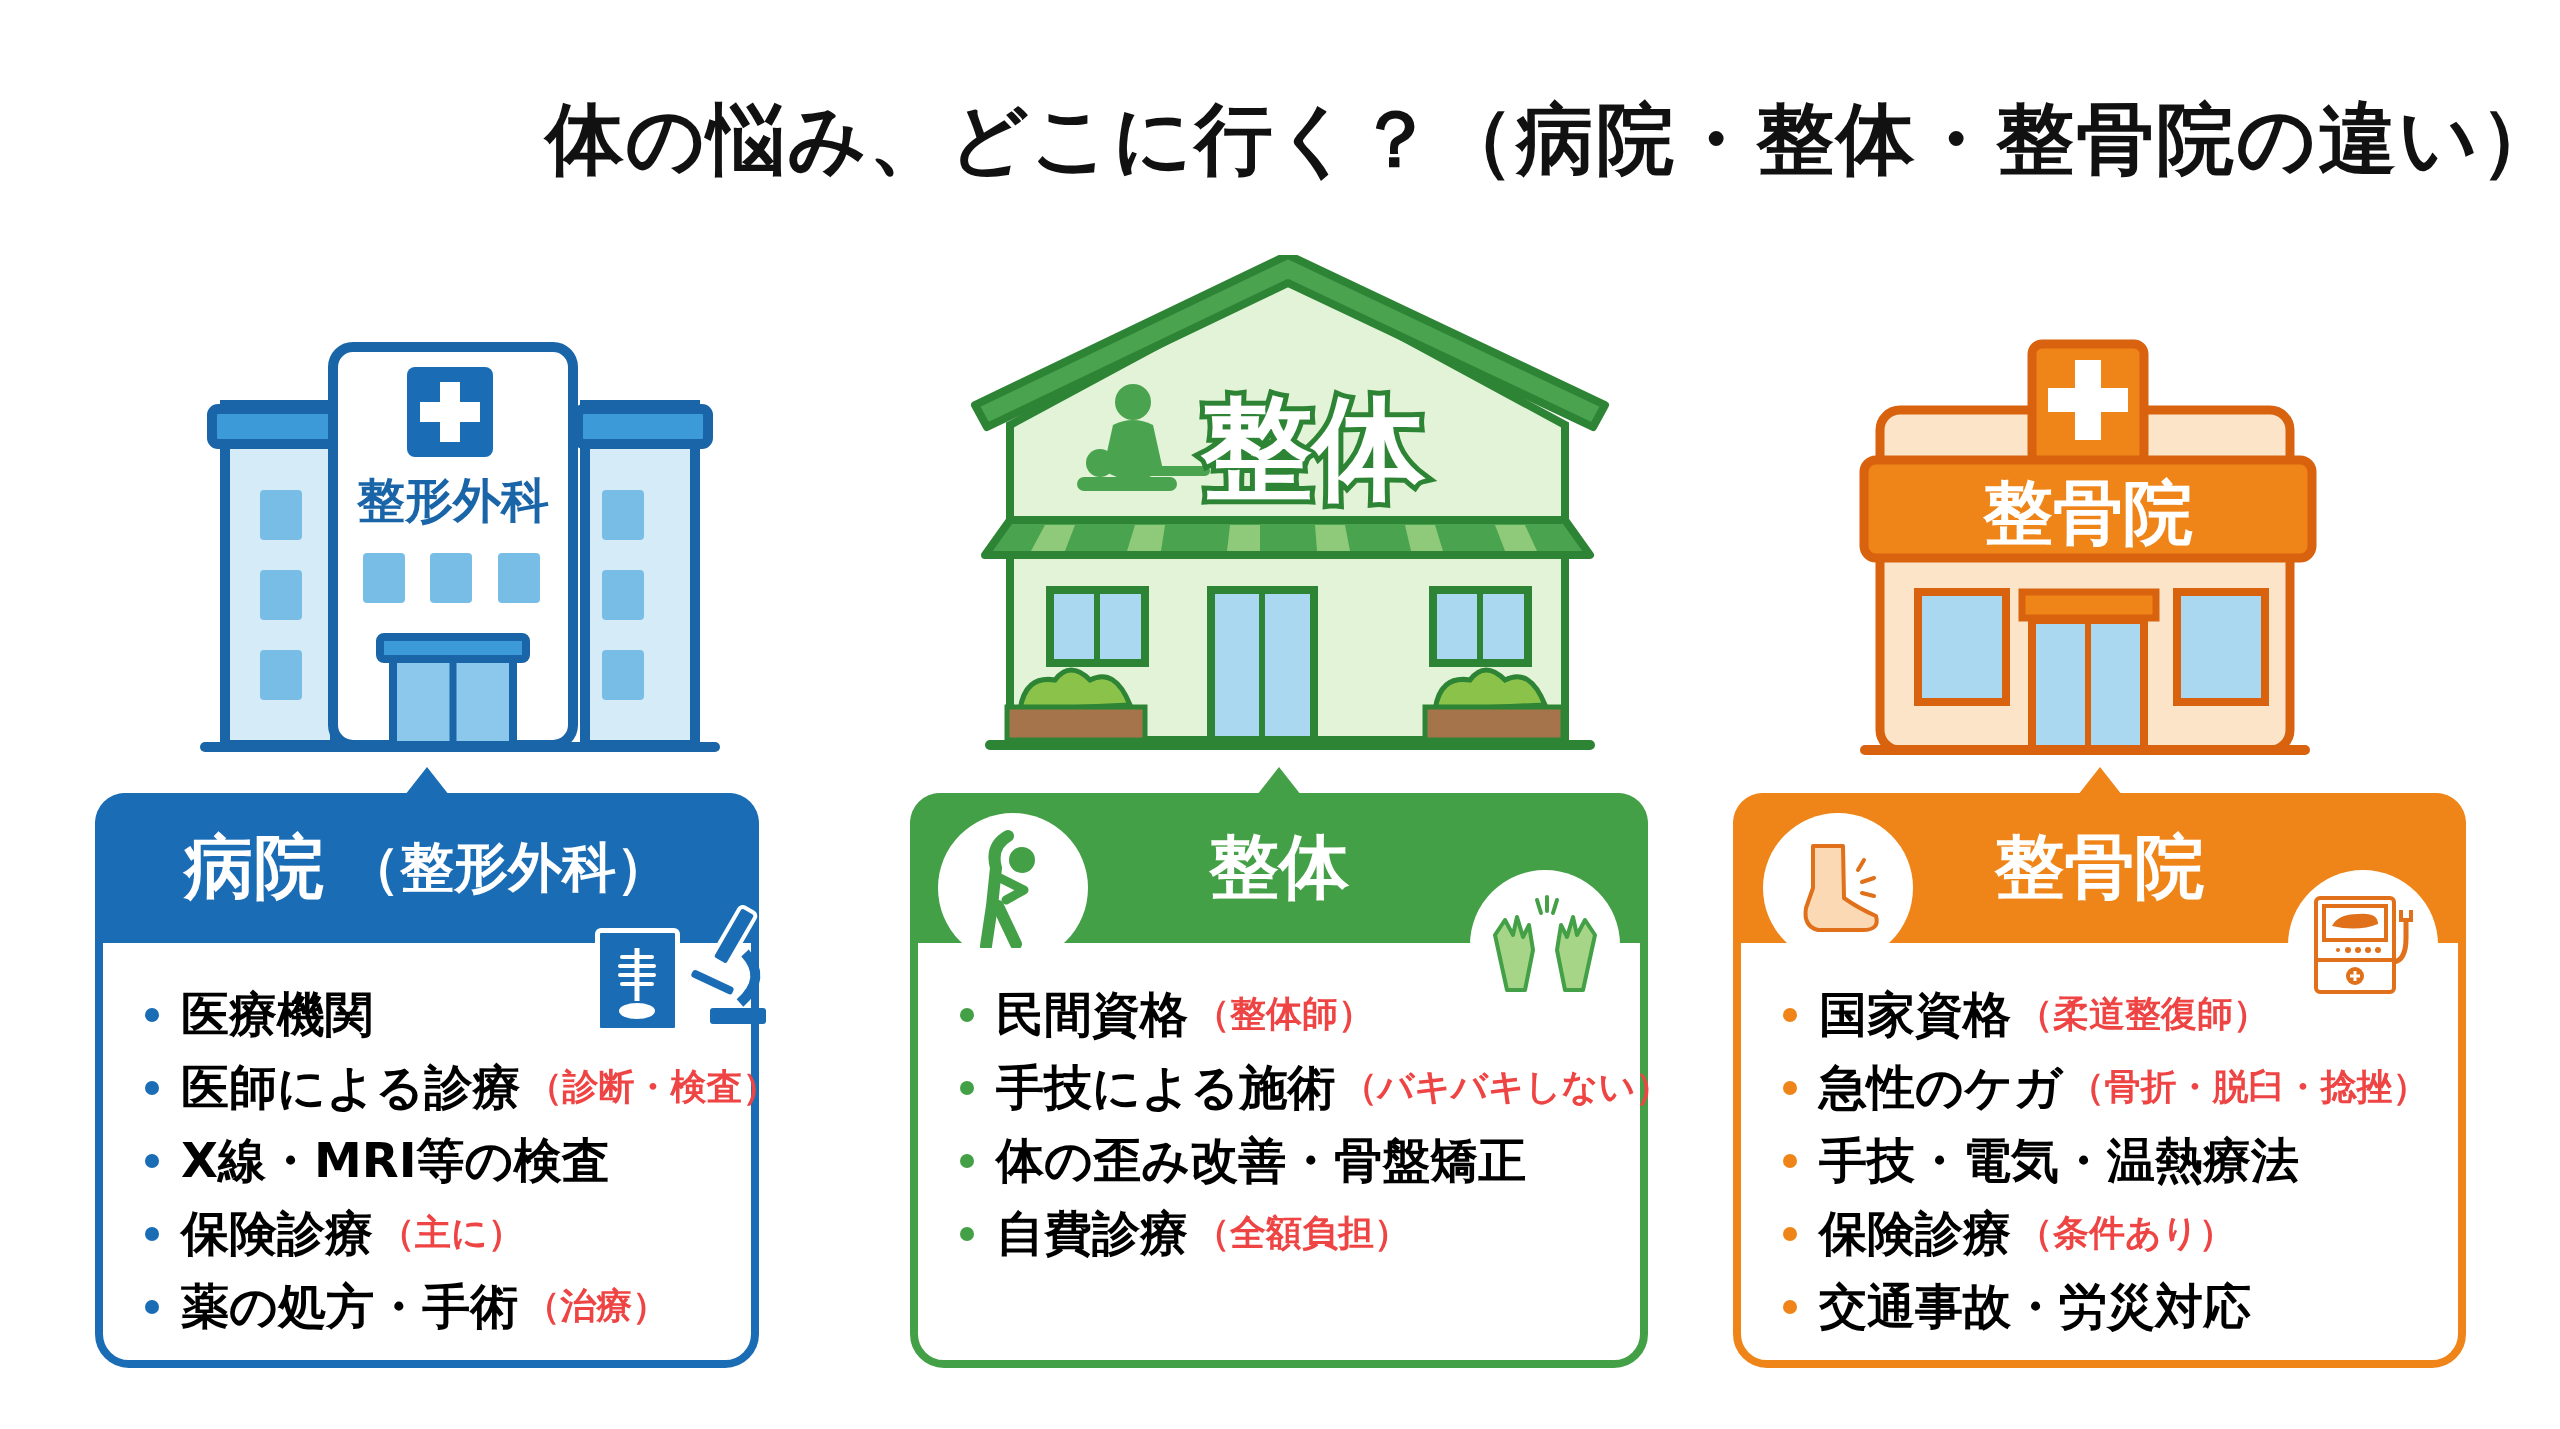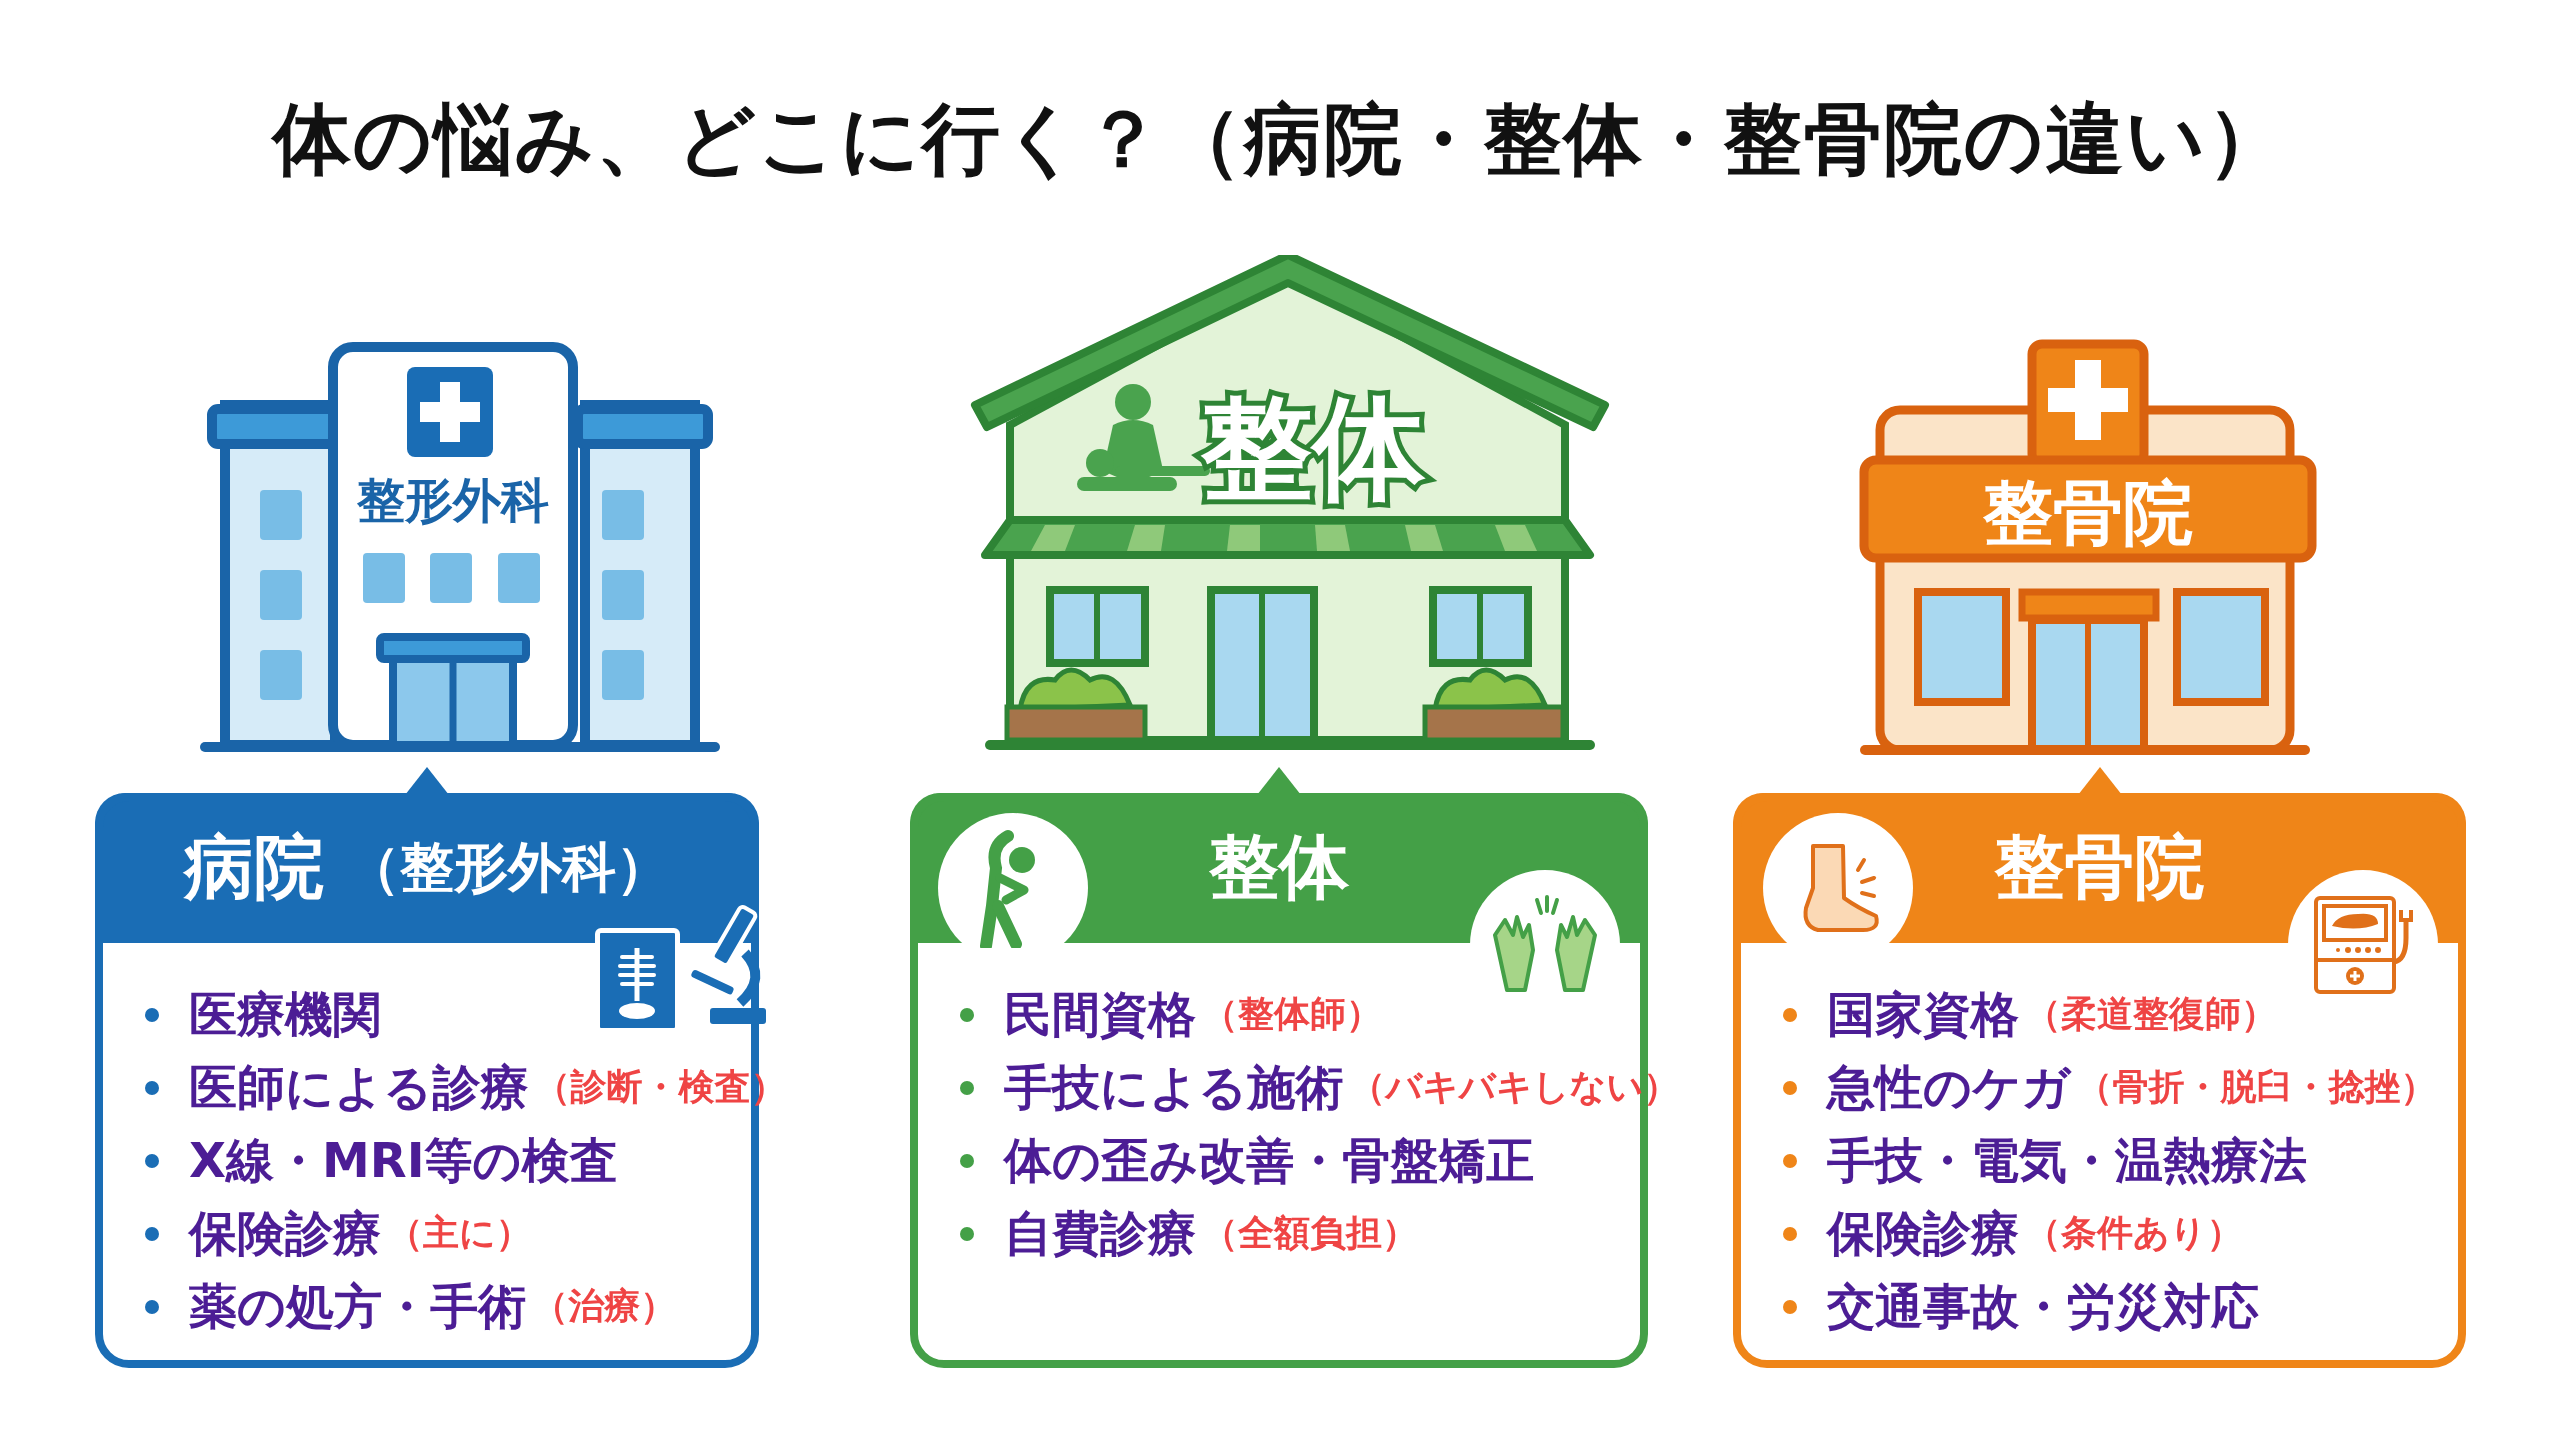--- a/index.html
+++ b/index.html
@@ -1,21 +1,21 @@
 <!DOCTYPE html>
 <html><head>
 <meta charset="utf-8">
 <style>
   html, body { margin:0; padding:0; }
   body {
     width:2560px; height:1429px; background:#ffffff; position:relative; overflow:hidden;
     font-family:"DejaVu Sans","Liberation Sans",sans-serif;
   }
   .title {
-    position:absolute; left:0; right:0; top:88px; text-align:center;
+    position:absolute; left:0; right:0; top:88px; text-align:right;
     font-size:78px; font-weight:bold; color:#111; letter-spacing:2px;
   }
   .illus { position:absolute; }
   .card {
     position:absolute; top:793px; height:575px; border-radius:34px;
     box-sizing:border-box; background:#fff; overflow:visible;
   }
   .card .pointer {
     position:absolute; top:-26px; left:50%; margin-left:-22px; width:0; height:0;
     border-left:22px solid transparent; border-right:22px solid transparent; border-bottom:28px solid;
@@ -27,21 +27,21 @@
   }
   .card .head .sub { font-size:54px; margin-left:22px; }
   .card .frame {
     position:absolute; left:0; right:0; top:0; bottom:0; border-radius:34px; border:8px solid;
     pointer-events:none;
   }
   .card .body { position:absolute; left:8px; right:8px; top:150px; bottom:8px; background:#fff; border-radius:0 0 26px 26px; }
   .card ul { list-style:none; margin:0; padding:0; position:absolute; left:50px; top:185px; }
   .card li { display:flex; align-items:center; height:73px; white-space:nowrap; }
   .card li .dot { width:14px; height:14px; border-radius:50%; margin-right:22px; flex:none; }
-  .card li .main { font-size:48px; font-weight:bold; color:#4c1d95;margin-left:8px; }
+  .card li .main { font-size:48px; font-weight:bold; color:#000000; }
   .card li .paren { font-size:36px; font-weight:bold; color:#ef4444; margin-left:6px; }
   .badge {
     position:absolute; width:150px; height:150px; border-radius:50%; background:#fff;
     display:flex; align-items:center; justify-content:center;
   }
 </style>
 </head>
 <body>
 
 <div class="title">体の悩み、どこに行く？（病院・整体・整骨院の違い）</div>

